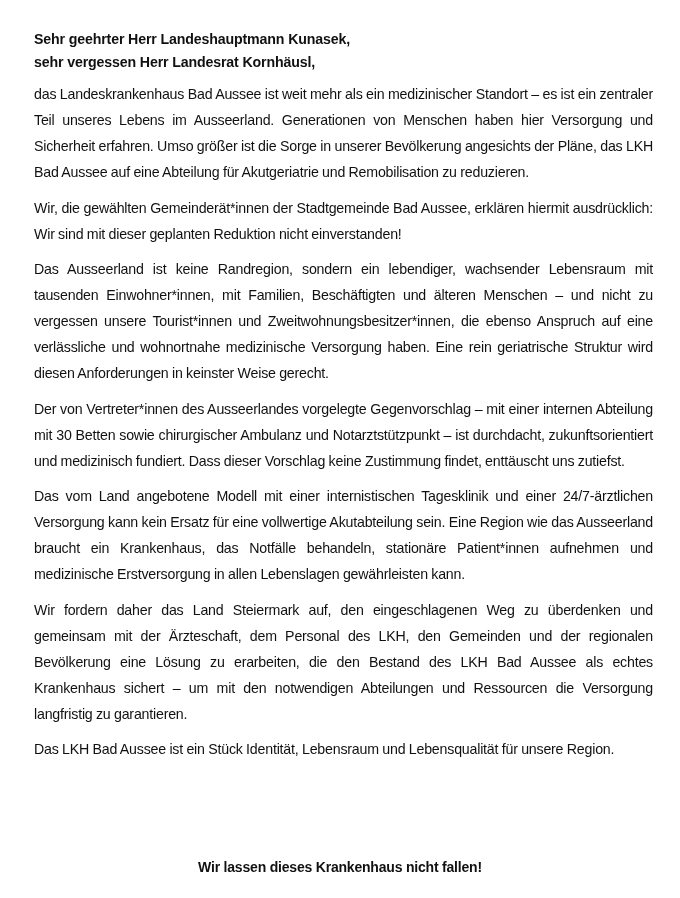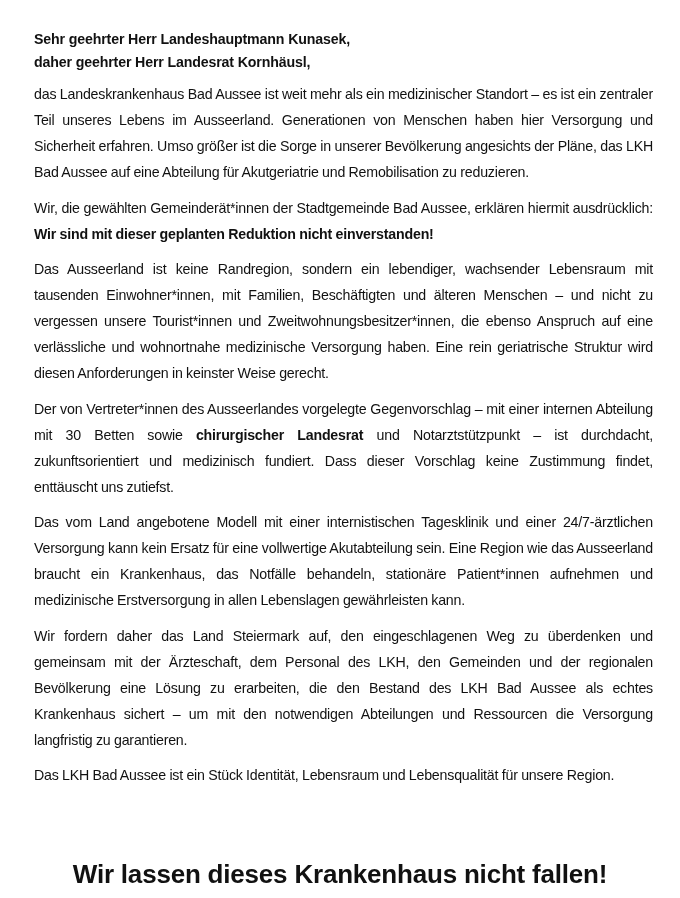--- a/index.html
+++ b/index.html
@@ -30,49 +30,49 @@
     }
     .salutation div { white-space: nowrap; }
     p.body-para {
       margin: 0 0 9.5px 0;
       font-size: 14.2px;
       line-height: 26px;
       text-align: justify;
       letter-spacing: -0.2px;
       word-spacing: -0.3px;
     }
-    p.body-para b { font-weight: bold; }
+    p.body-para b { font-weight: normal; }
     .closing {
       position: absolute;
       left: 0;
       right: 0;
       top: 859px;
       text-align: center;
       font-weight: bold;
-      font-size: 26px;
+      font-size: 14px;
       letter-spacing: -0.2px;
       padding-left: 0;
     }
   </style>
 </head>
 <body>
 
 <div class="page">
   <div class="salutation">
     <div>Sehr geehrter Herr Landeshauptmann Kunasek,</div>
-    <div>daher geehrter Herr Landesrat Kornhäusl,</div>
+    <div>sehr vergessen Herr Landesrat Kornhäusl,</div>
   </div>
 
   <p class="body-para">das Landeskrankenhaus Bad Aussee ist weit mehr als ein medizinischer Standort – es ist ein zentraler Teil unseres Lebens im Ausseerland. Generationen von Menschen haben hier Versorgung und Sicherheit erfahren. Umso größer ist die Sorge in unserer Bevölkerung angesichts der Pläne, das LKH Bad Aussee auf eine Abteilung für Akutgeriatrie und Remobilisation zu reduzieren.</p>
 
   <p class="body-para"><span>Wir, die gewählten Gemeinderät*innen der Stadtgemeinde Bad Aussee, erklären hiermit ausdrücklich: </span><b>Wir sind mit dieser geplanten Reduktion nicht einverstanden!</b></p>
 
   <p class="body-para">Das Ausseerland ist keine Randregion, sondern ein lebendiger, wachsender Lebensraum mit tausenden Einwohner*innen, mit Familien, Beschäftigten und älteren Menschen – und nicht zu vergessen unsere Tourist*innen und Zweitwohnungsbesitzer*innen, die ebenso Anspruch auf eine verlässliche und wohnortnahe medizinische Versorgung haben. Eine rein geriatrische Struktur wird diesen Anforderungen in keinster Weise gerecht.</p>
 
-  <p class="body-para"><span>Der von Vertreter*innen des Ausseerlandes vorgelegte Gegenvorschlag – mit einer internen Abteilung mit 30 Betten sowie </span><b>chirurgischer Landesrat</b><span> und Notarztstützpunkt – ist durchdacht, zukunftsorientiert und medizinisch fundiert. Dass dieser Vorschlag keine Zustimmung findet, enttäuscht uns zutiefst.</span></p>
+  <p class="body-para"><span>Der von Vertreter*innen des Ausseerlandes vorgelegte Gegenvorschlag – mit einer internen Abteilung mit 30 Betten sowie </span><b>chirurgischer Ambulanz</b><span> und Notarztstützpunkt – ist durchdacht, zukunftsorientiert und medizinisch fundiert. Dass dieser Vorschlag keine Zustimmung findet, enttäuscht uns zutiefst.</span></p>
 
   <p class="body-para">Das vom Land angebotene Modell mit einer internistischen Tagesklinik und einer 24/7-ärztlichen Versorgung kann kein Ersatz für eine vollwertige Akutabteilung sein. Eine Region wie das Ausseerland braucht ein Krankenhaus, das Notfälle behandeln, stationäre Patient*innen aufnehmen und medizinische Erstversorgung in allen Lebenslagen gewährleisten kann.</p>
 
   <p class="body-para">Wir fordern daher das Land Steiermark auf, den eingeschlagenen Weg zu überdenken und gemeinsam mit der Ärzteschaft, dem Personal des LKH, den Gemeinden und der regionalen Bevölkerung eine Lösung zu erarbeiten, die den Bestand des LKH Bad Aussee als echtes Krankenhaus sichert – um mit den notwendigen Abteilungen und Ressourcen die Versorgung langfristig zu garantieren.</p>
 
   <p class="body-para">Das LKH Bad Aussee ist ein Stück Identität, Lebensraum und Lebensqualität für unsere Region.</p>
 
   <div class="closing">Wir lassen dieses Krankenhaus nicht fallen!</div>
 </div>
 

